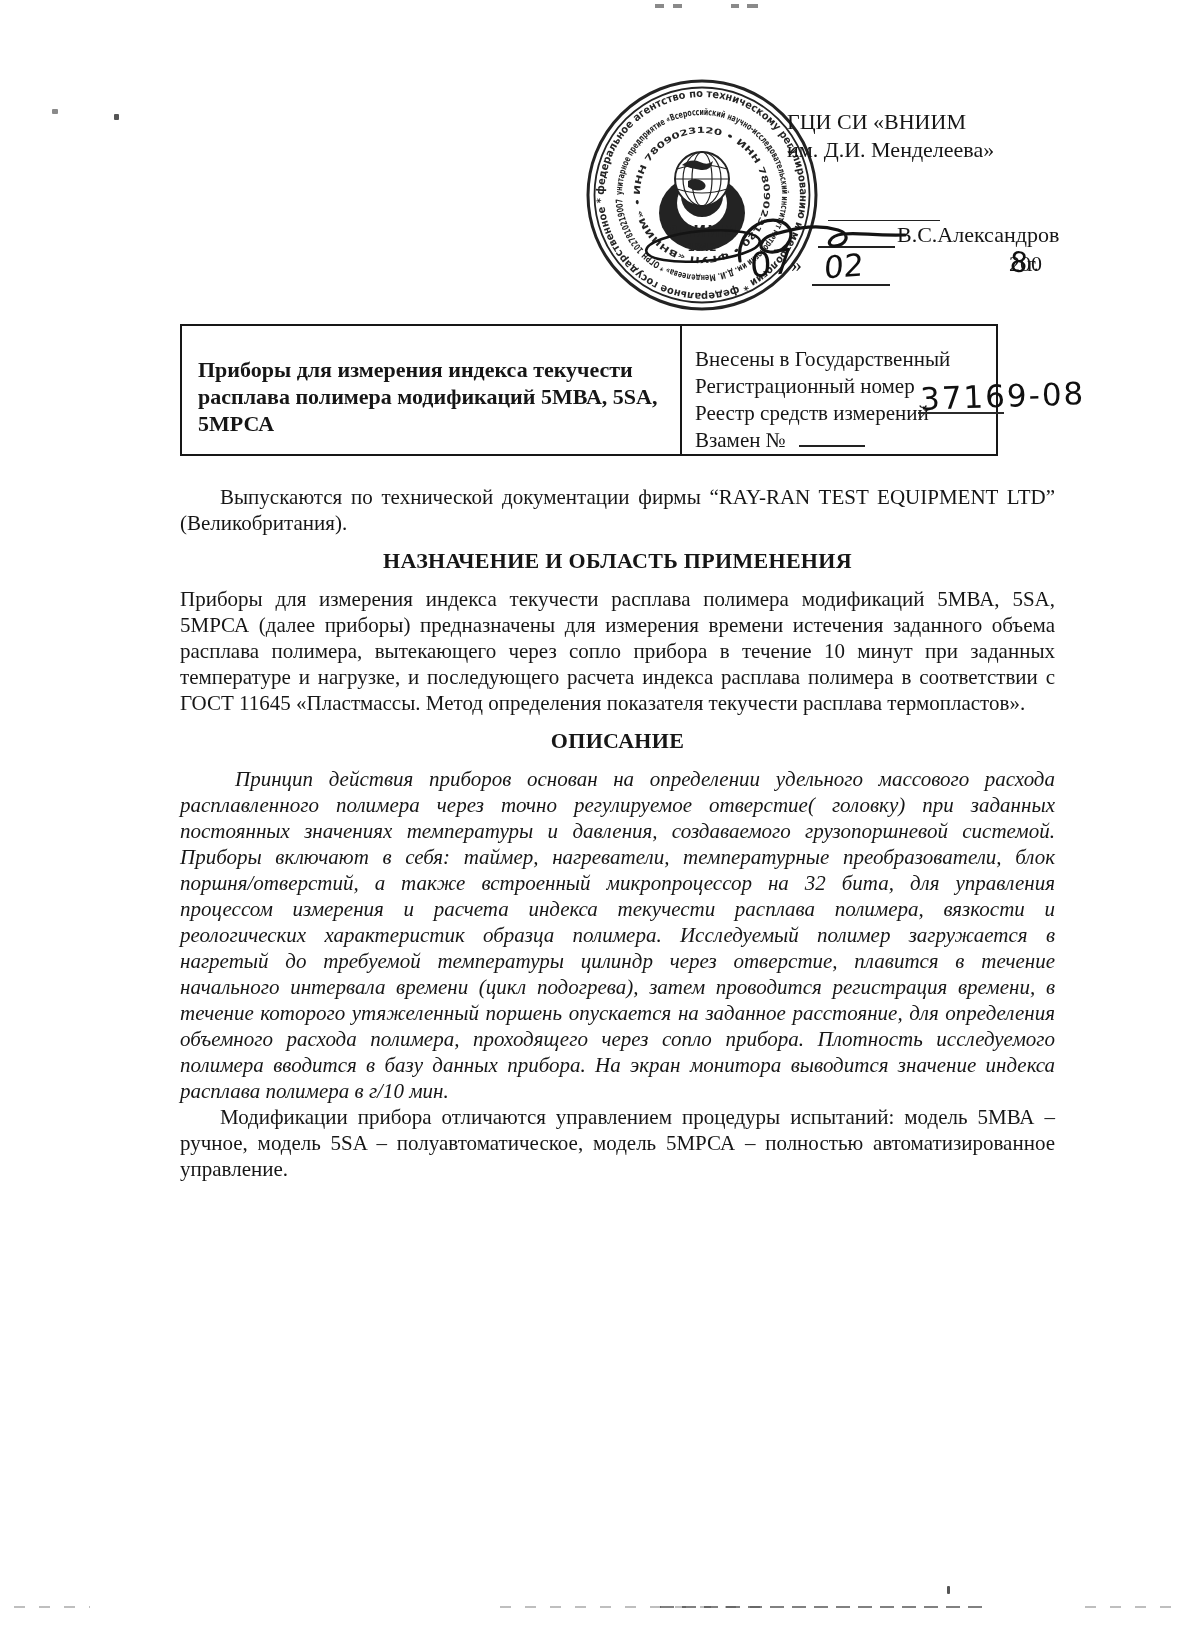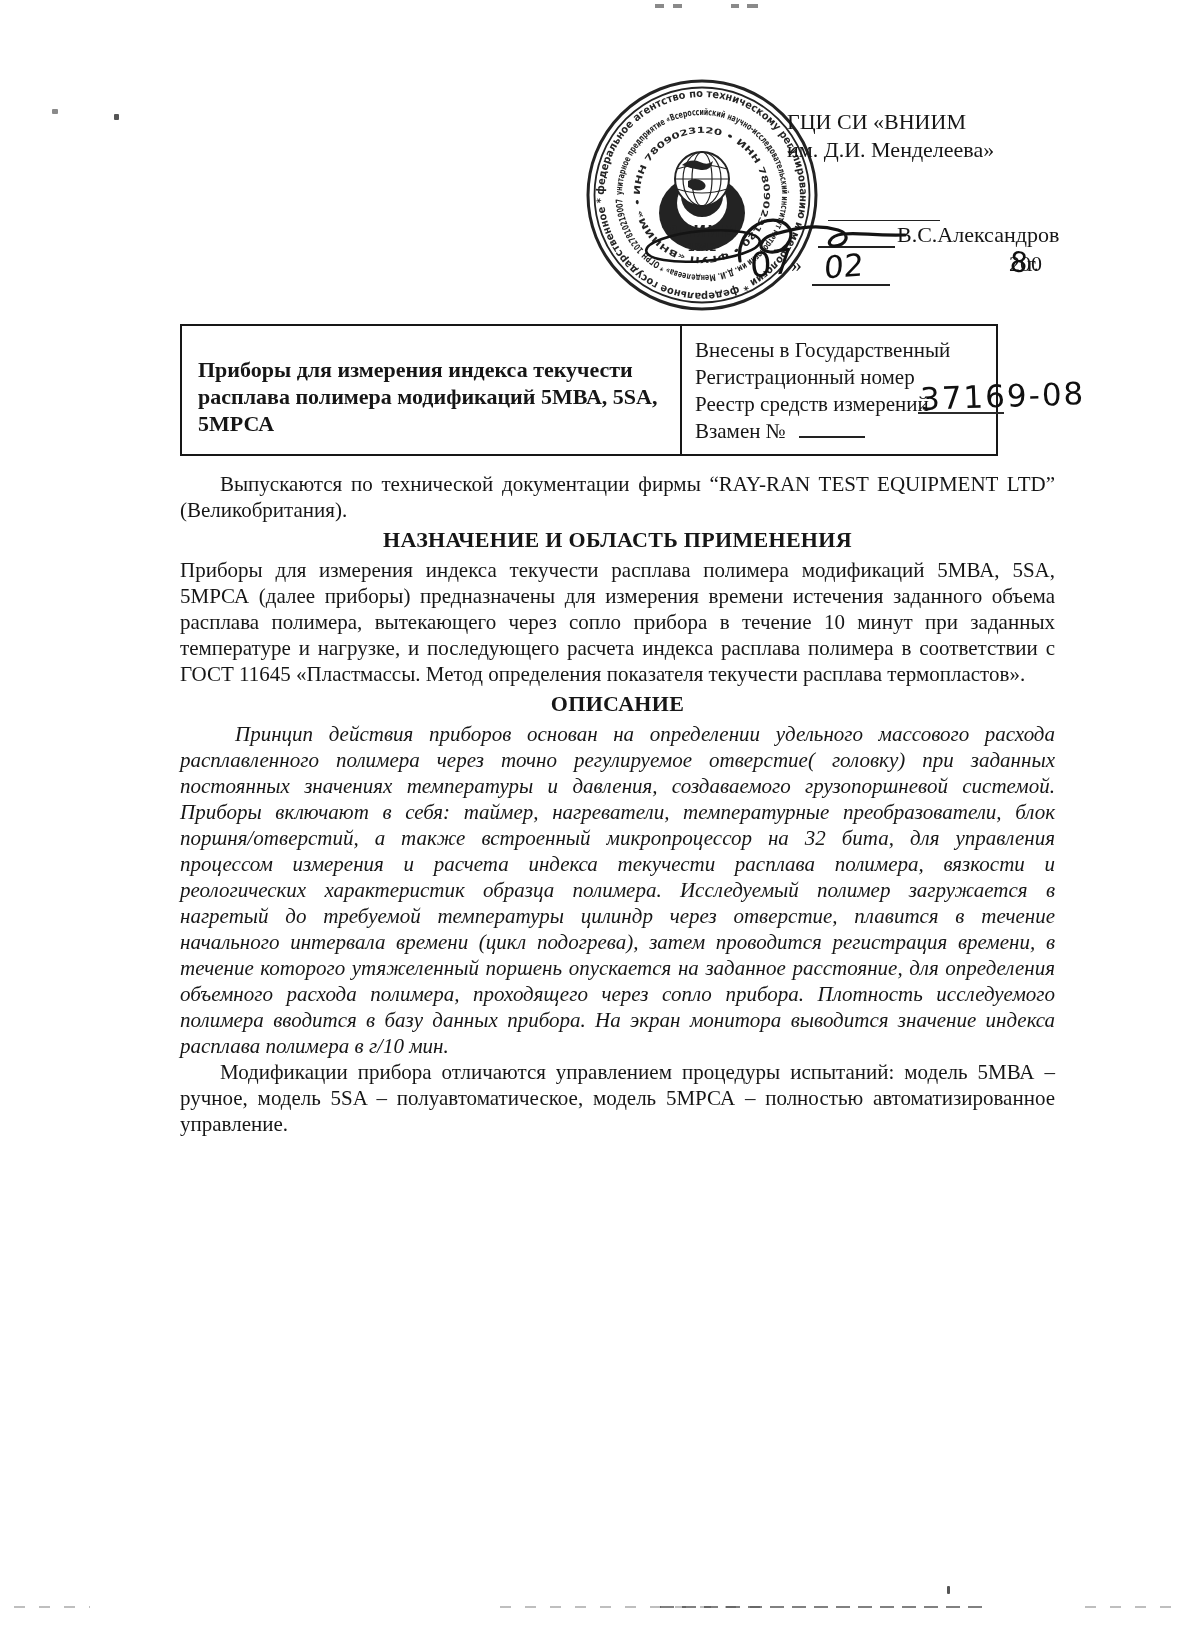--- a/index.html
+++ b/index.html
@@ -36,31 +36,31 @@
 
   
   .signature{position:absolute;left:615px;top:214px;z-index:4;}
 
   
   .reg-table{position:absolute;left:180px;top:324px;width:818px;height:132px;
     border:2px solid #171717;display:flex;box-sizing:border-box;z-index:1;}
   .reg-left{width:498px;box-sizing:border-box;padding:30px 12px 0 16px;
     font-weight:bold;font-size:22px;line-height:27px;}
   .reg-right{flex:1;border-left:2px solid #171717;box-sizing:border-box;
-    padding:11px 0 0 13px;font-size:21px;line-height:27px;}
+    padding:20px 0 0 13px;font-size:21px;line-height:27px;}
   .reg-right .row{white-space:nowrap;}
   .blank{display:inline-block;border-bottom:2px solid #222;height:16px;}
   .reg-number{position:absolute;left:920px;top:378px;font-size:31px;letter-spacing:2px;
     transform:rotate(-2deg);z-index:5;}
   .reg-underline{position:absolute;left:918px;top:412px;width:86px;height:2px;background:#2b2b2b;z-index:5;}
 
   
-  .content{position:absolute;left:180px;top:471px;width:875px;font-size:21px;line-height:26px;z-index:1;}
+  .content{position:absolute;left:180px;top:484px;width:875px;font-size:21px;line-height:26px;z-index:1;}
   .content p{margin:0;text-align:justify;}
-  .content h2{margin:4px;font-size:22px;line-height:26px;text-align:center;letter-spacing:.3px;}
+  .content h2{margin:12px;font-size:22px;line-height:26px;text-align:center;letter-spacing:.3px;}
   .ind{text-indent:40px;}
   .ind-lg{text-indent:55px;font-style:italic;}
   .mt-h1{margin-top:52px;}
   .mt-p1{margin-top:4px;}
   .mt-h2{margin-top:34px;}
   .mt-p3{margin-top:23px;}
 </style>
 </head>
 <body>
 

